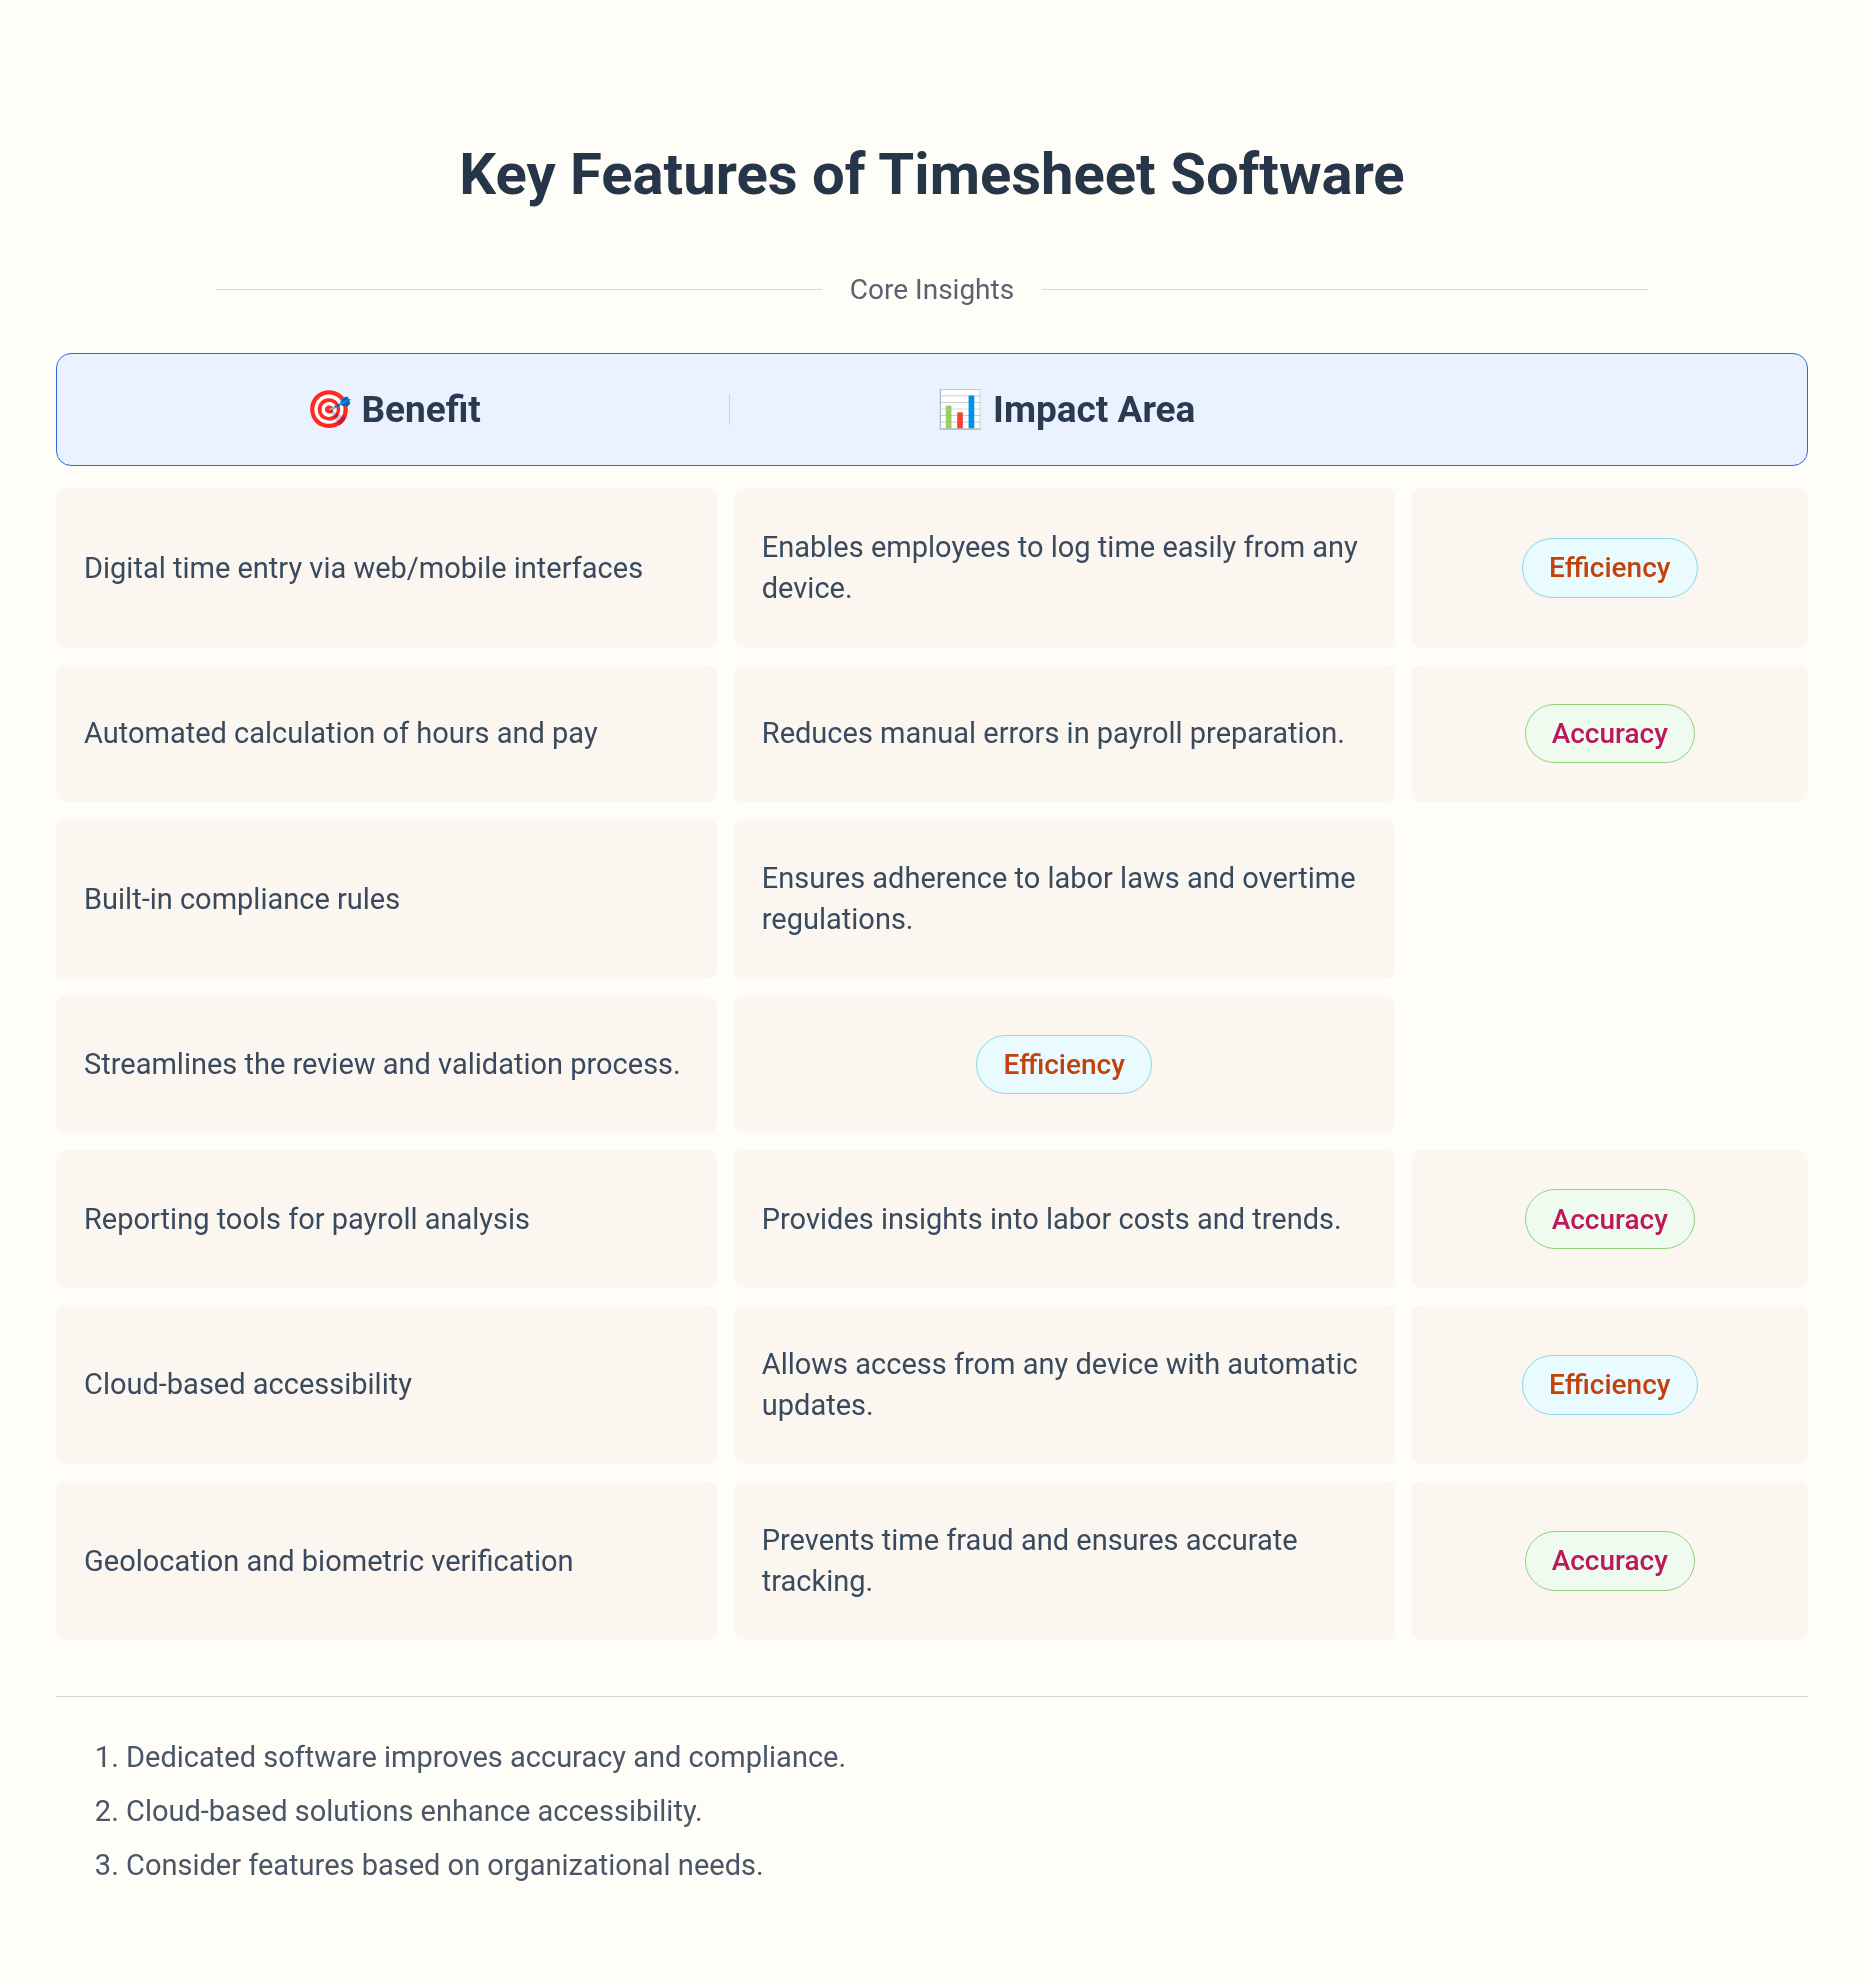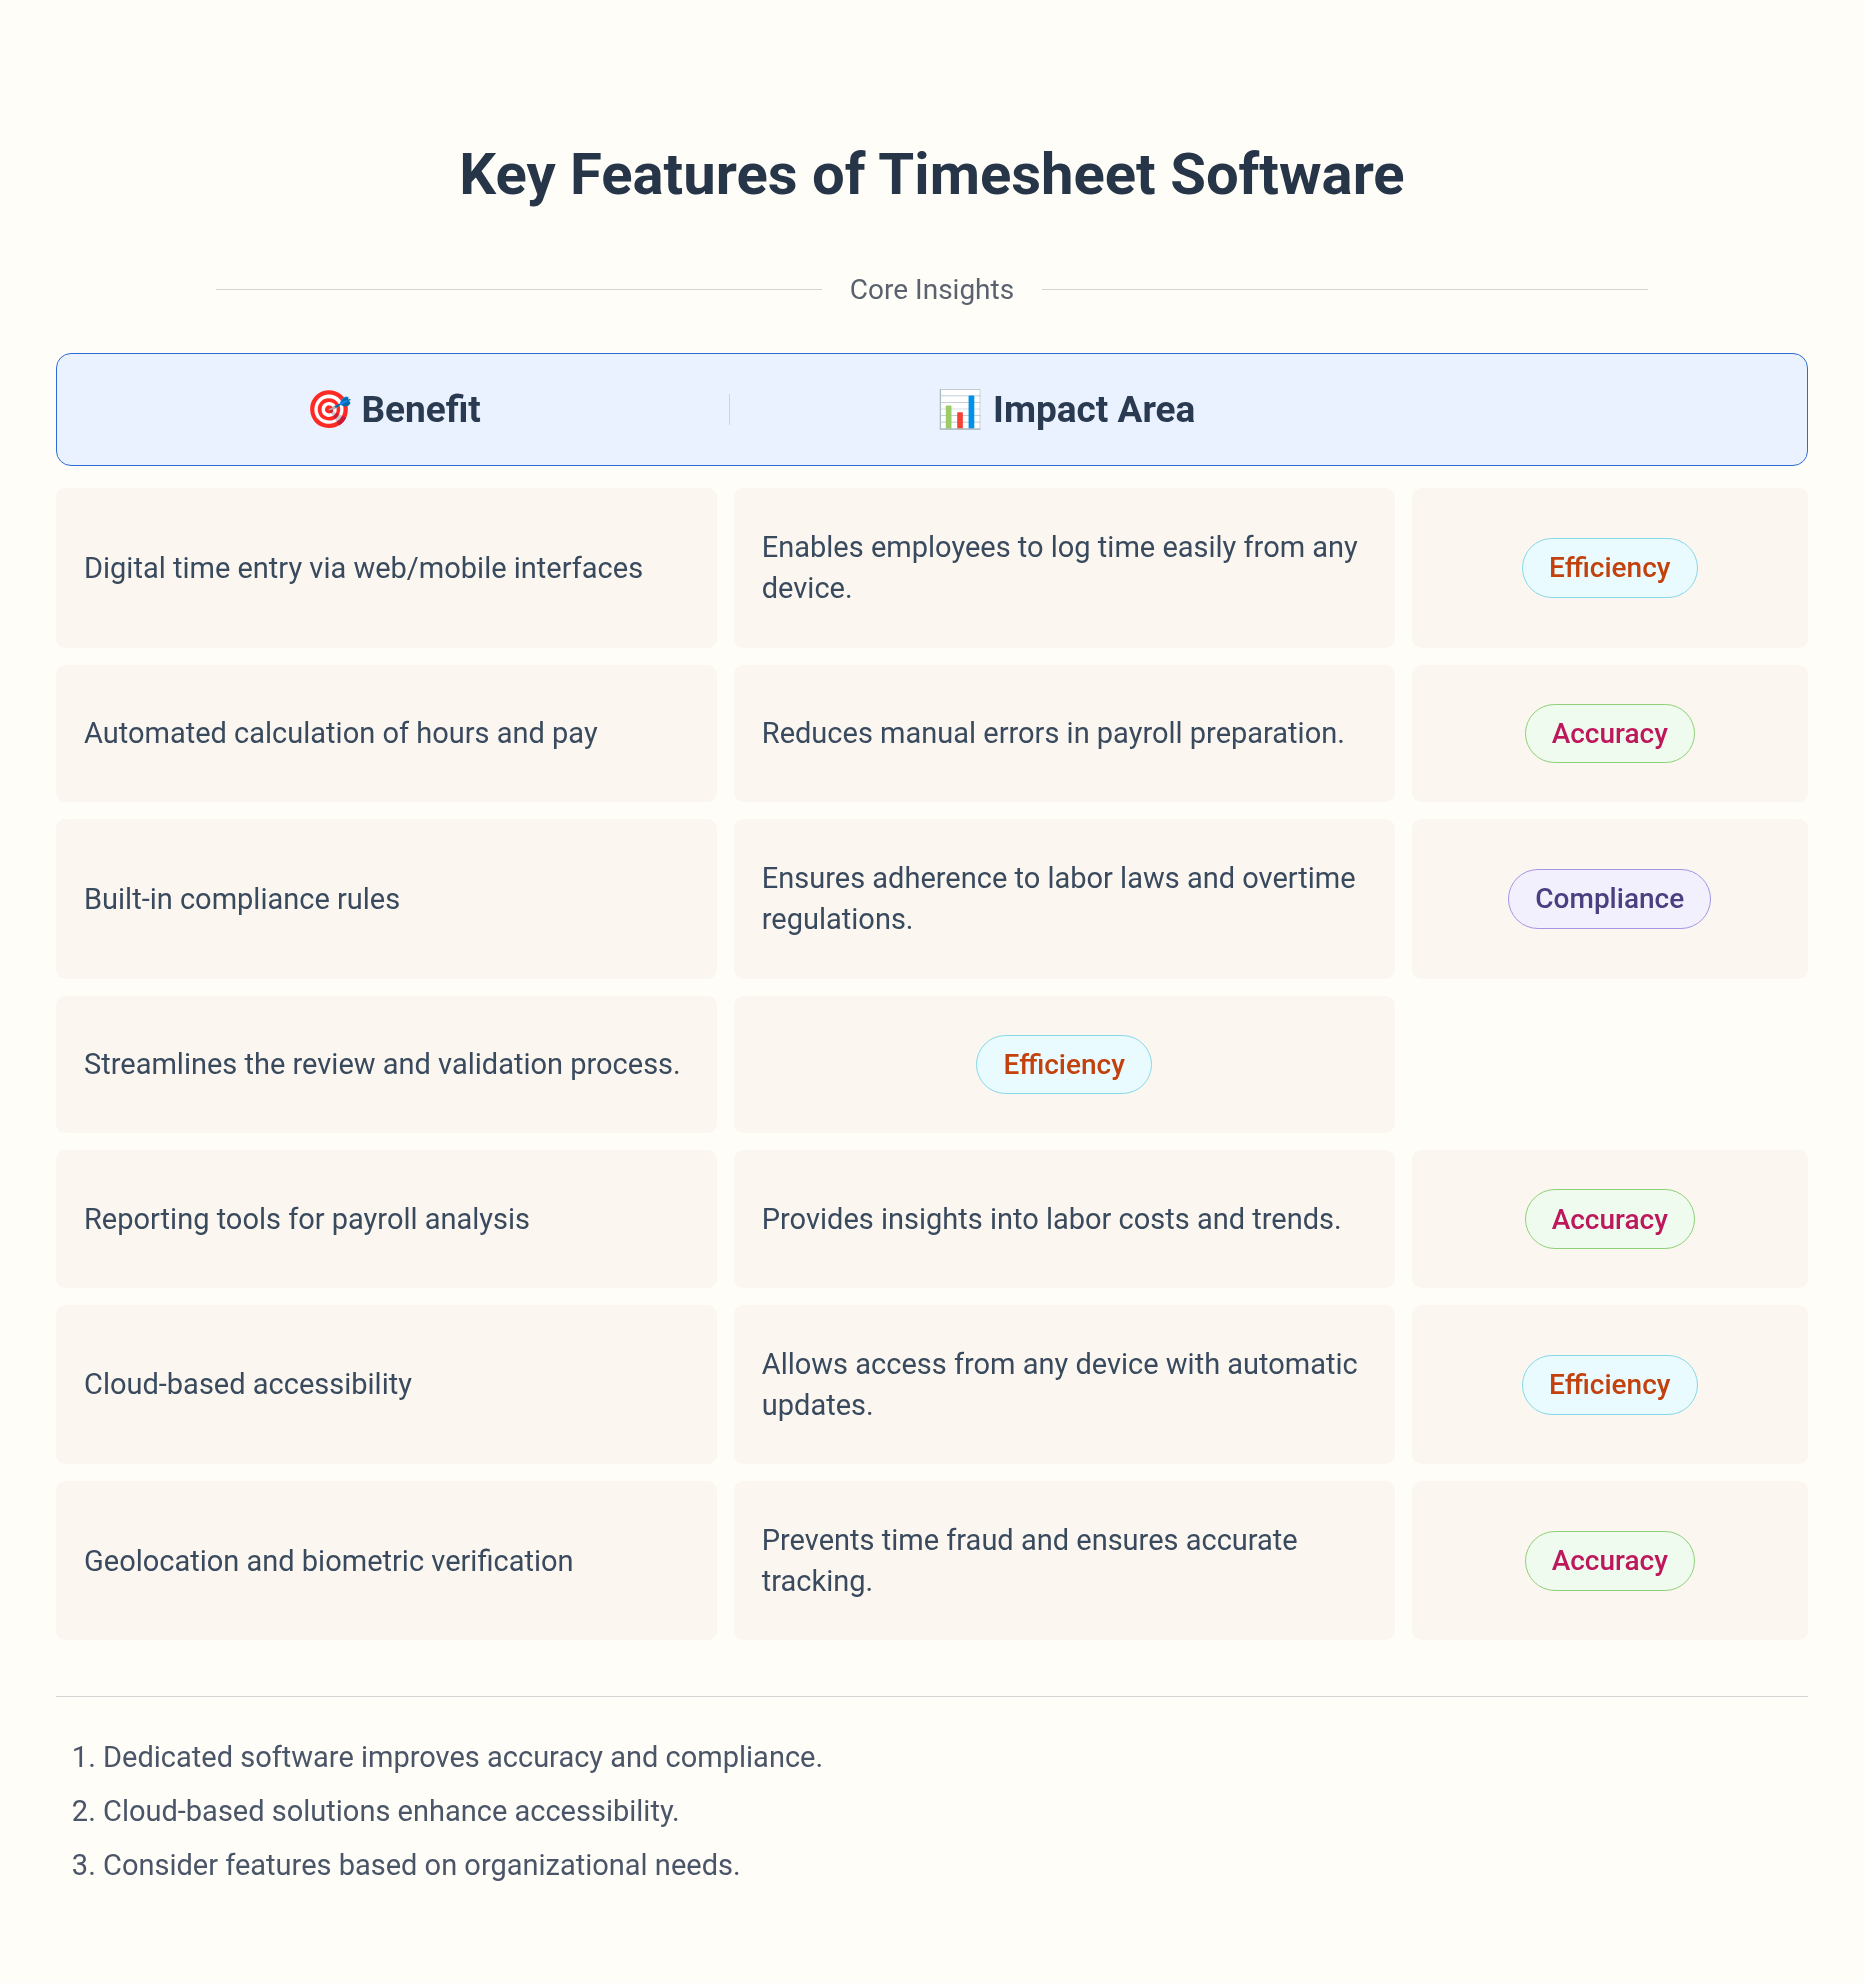--- a/index.html
+++ b/index.html
@@ -117,20 +117,21 @@
   }
   .footer-list {
     list-style: decimal;
     padding-left: 47px;
     font-size: 29px;
     color: #4a5568;
     line-height: 1.6;
   }
   .footer-list li {
     margin-bottom: 7.5px;
+    margin-left: 23px;
   }
   #rows-container { }
 </style>
 </head>
 <body>
 
 <div class="container">
 
   <h1 class="title">Key Features of Timesheet Software</h1>
 
@@ -162,23 +163,20 @@
       <div class="row">
         <div class="cell-box">Automated calculation of hours and pay</div>
         <div class="cell-box">Reduces manual errors in payroll preparation.</div>
         <div class="cell-box center">
           <span class="badge accuracy">Accuracy</span>
         </div>
       </div>
       <div class="row">
         <div class="cell-box">Built-in compliance rules</div>
         <div class="cell-box">Ensures adherence to labor laws and overtime regulations.</div>
-        <div class="cell-box center">
-          <span class="badge compliance">Compliance</span>
-        </div>
       </div>
       <div class="row">
         <div class="cell-box">Streamlines the review and validation process.</div>
         <div class="cell-box center">
           <span class="badge efficiency">Efficiency</span>
         </div>
       </div>
       <div class="row">
         <div class="cell-box">Reporting tools for payroll analysis</div>
         <div class="cell-box">Provides insights into labor costs and trends.</div>

